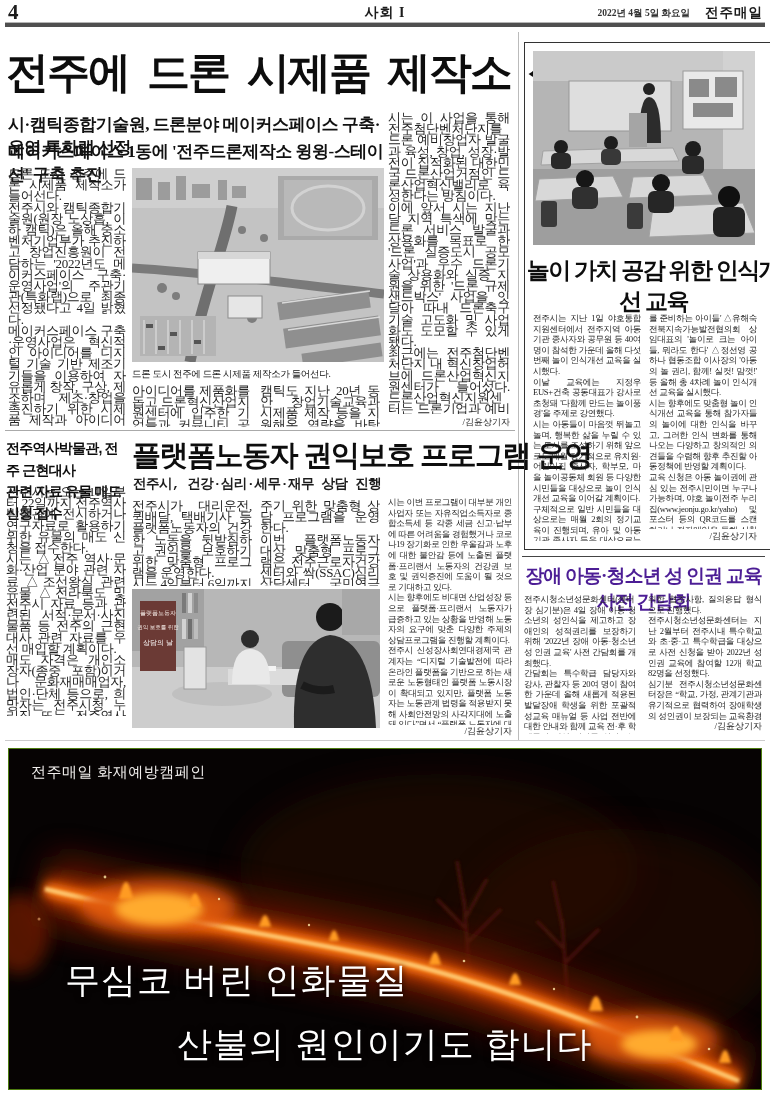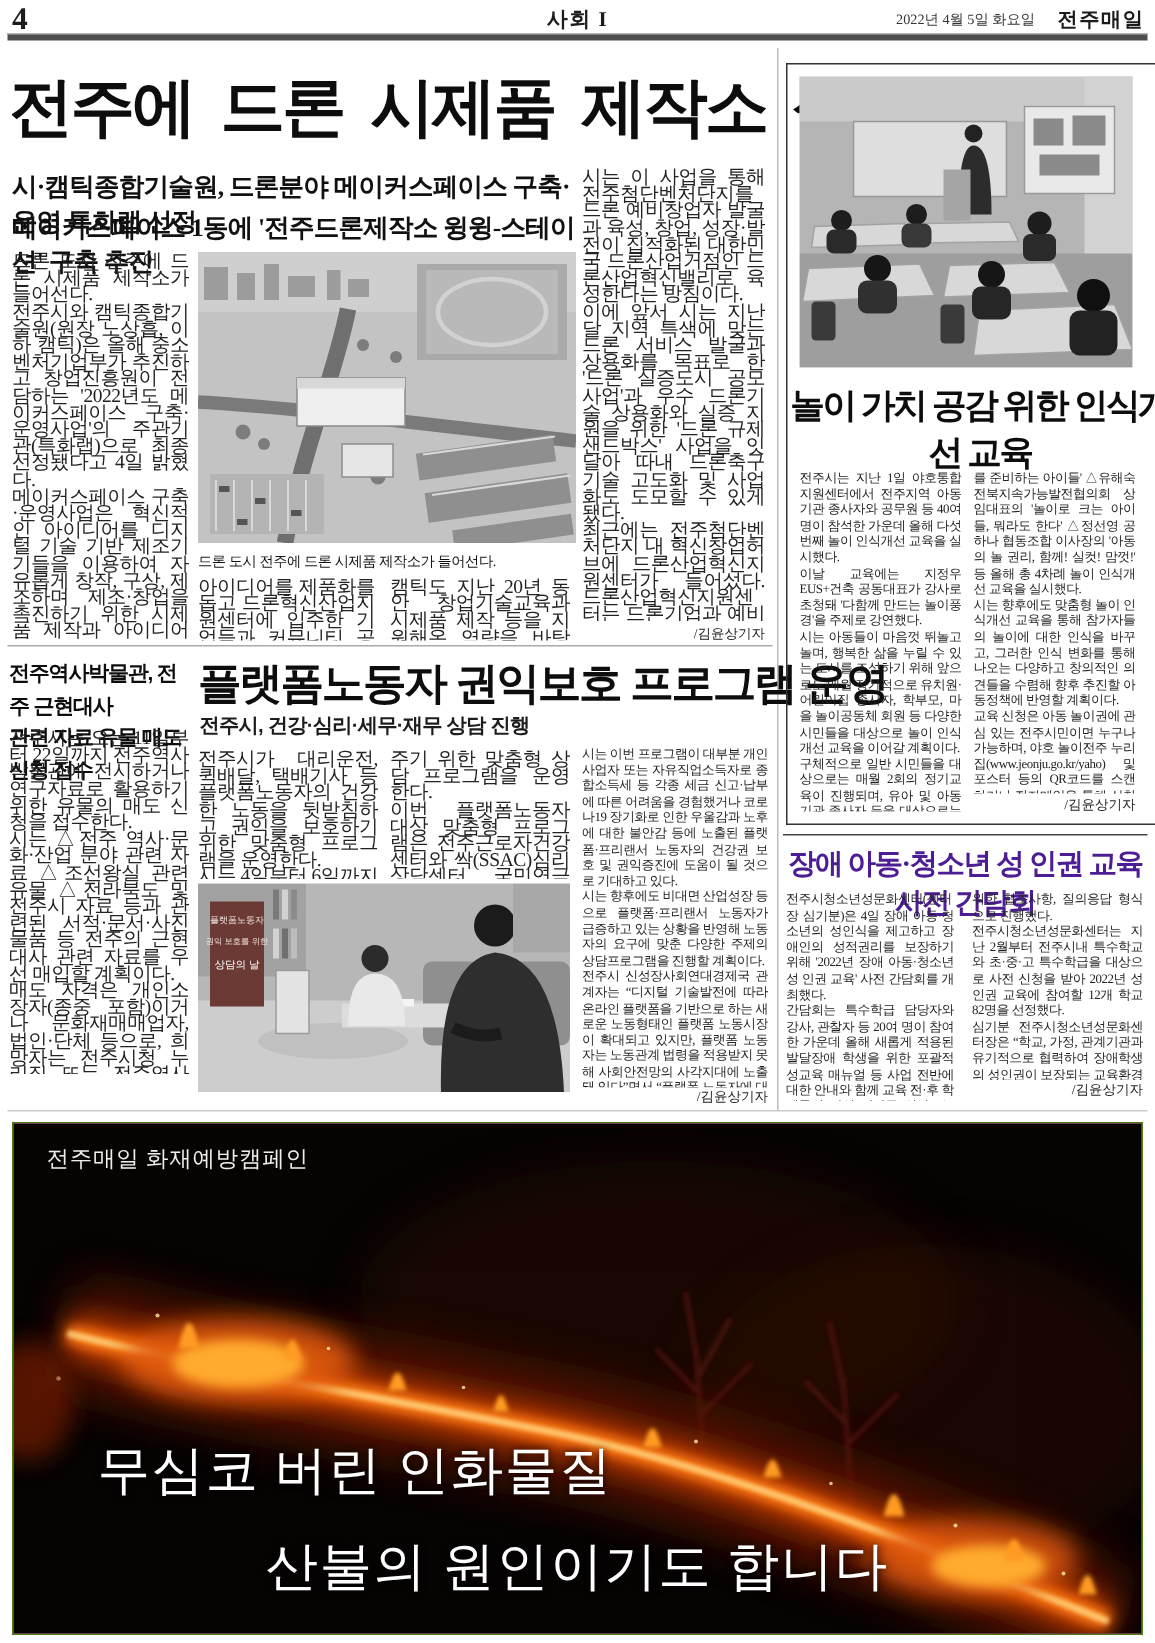--- a/index.html
+++ b/index.html
@@ -23,37 +23,37 @@
   .caption{font-size:9.5px;color:#111;letter-spacing:-0.3px;}
   .vrule{width:1px;background:#bbb;}
   .hrule{height:1px;background:#aaa;}
   .box{border:1px solid #333;padding-left:17px;}
   .photo{overflow:hidden;background:#c9c9c9;}
   .photo svg{display:block;}
   
   .box-headline{font-size:23px;font-weight:bold;letter-spacing:-1.5px;text-align:center;color:#0d0d0d;}
   .box-subhead{font-family:"Liberation Sans",sans-serif;font-size:12.5px;font-weight:bold;text-align:center;letter-spacing:-0.5px;}
   .mid-headline{font-family:"Liberation Sans",sans-serif;font-size:29px;font-weight:800;letter-spacing:-1.5px;white-space:nowrap;color:#0d0d0d;}
-  .mid-subhead{font-family:Liberation Sans, sans-serif;font-size:13.5px;font-weight:bold;letter-spacing:-0.5px;}
+  .mid-subhead{font-family:Liberation Mono, monospace;font-size:13.5px;font-weight:bold;letter-spacing:-0.5px;}
   .small-headline{font-family:"Liberation Sans",sans-serif;font-size:14px;font-weight:bold;line-height:1.55;letter-spacing:-0.8px;color:#0d0d0d;}
   .sem-headline{font-size:19px;font-weight:bold;letter-spacing:-1px;text-align:center;color:#4c1d95;}
   
   .campaign{background:#a21caf;border:1px solid #4d7c0f;overflow:hidden;}
   .camp-label{font-size:15px;color:#f0eeec;letter-spacing:0.5px;}
   .camp-line{font-size:35px;color:#ffffff;letter-spacing:1px;font-weight:normal;
              text-shadow:0 0 6px rgba(0,0,0,0.9);}
 </style>
 </head>
 <body>
 
 <div class="page">
 
   <div class="abs pageno" style="left:8px;top:0px;">4</div>
   <div class="abs section" style="left:0;right:0;top:4px;">사회 I</div>
-  <div class="abs date" style="right:80px;top:7px;">2022년 4월 5일 화요일</div>
+  <div class="abs date" style="right:80px;top:7px;font-weight:bold;">2022년 4월 5일 화요일</div>
   <div class="abs masthead" style="right:7px;top:4px;">전주매일</div>
   <div class="abs header-rule"></div>
 
   <div class="abs vrule" style="left:518px;top:32px;height:708px;"></div>
 
   <div class="abs main-headline" style="left:6px;top:50px;width:510px;">전주에 드론 시제품 제작소 생긴다</div>
   <div class="abs subhead" style="left:8px;top:113px;width:380px;">시·캠틱종합기술원, 드론분야 메이커스페이스 구축·운영 특화랩 선정</div>
   <div class="abs subhead" style="left:8px;top:140px;width:380px;">메이커스페이스 1동에 '전주드론제작소 윙윙-스테이션' 구축 추진</div>
 
   <div class="abs body-txt" style="left:8px;top:168px;width:118px;height:258px;">드론 도시 전주에 드론 시제품 제작소가 들어선다.

